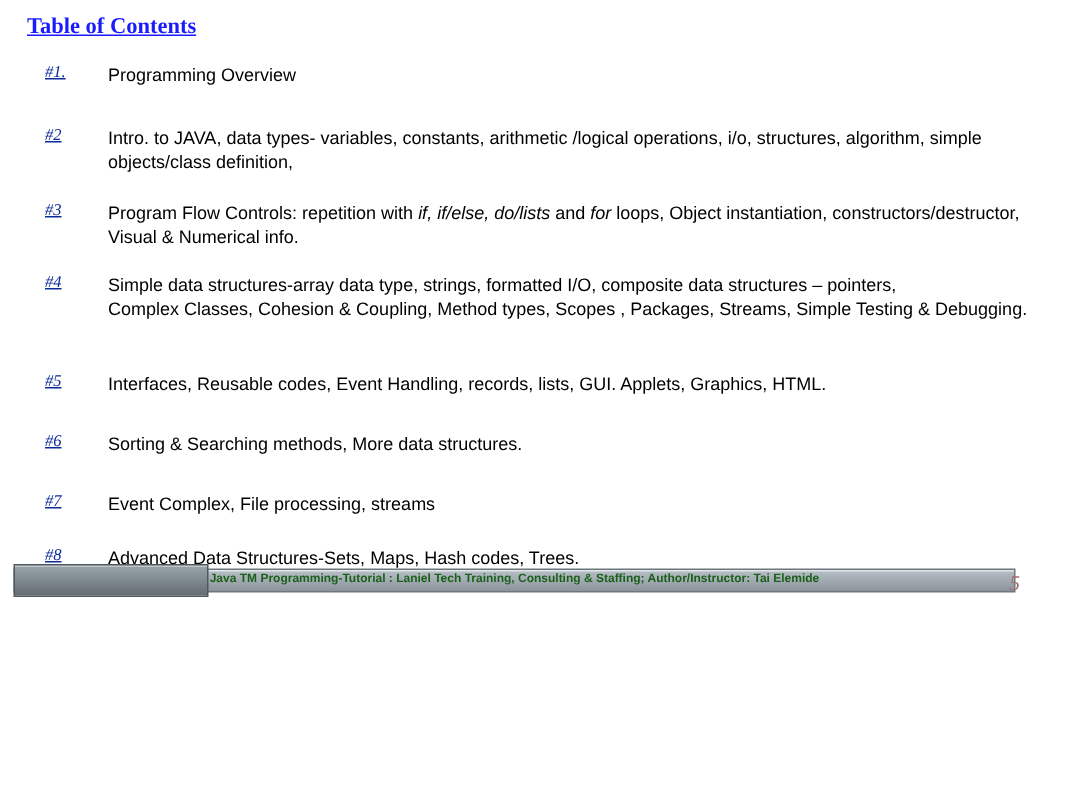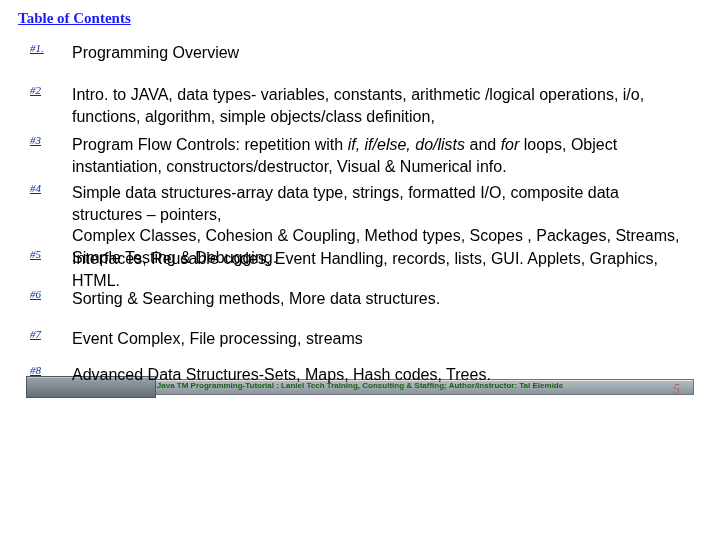--- a/index.html
+++ b/index.html
@@ -34,27 +34,27 @@
     font-family: Georgia, 'Times New Roman', serif;
     font-size: 11px;
     font-style: italic;
     text-decoration: underline;
   }
   .desc {
     position: absolute;
     left: 42px;
     right: 0;
     color: #000;
-    font-size: 16px;
+    font-size: 12px;
     line-height: 1.35;
   }
   .desc i { font-style: italic; }
   .footer-bar {
     position: absolute;
-    left: 26px;
+    left: 9px;
     bottom: 18px;
     width: 668px;
     height: 22px;
   }
   .footer-rail {
     position: absolute;
     left: 0; right: 0; top: 3px;
     height: 16px;
     background: linear-gradient(#b7c0c6, #8a949a);
     border: 1px solid #6d767c;
@@ -101,21 +101,21 @@
   </div>
 
   <div class="page-num">5</div>
 
 <div class="toc-row" style="top: 42px;">
       <a class="tag" href="#">#1.</a>
       <div class="desc">Programming Overview</div>
     </div>
     <div class="toc-row" style="top: 84px;">
       <a class="tag" href="#">#2</a>
-      <div class="desc">Intro. to JAVA, data types- variables, constants, arithmetic /logical operations, i/o, functions, algorithm, simple objects/class definition,</div>
+      <div class="desc">Intro. to JAVA, data types- variables, constants, arithmetic /logical operations, i/o, structures, algorithm, simple objects/class definition,</div>
     </div>
     <div class="toc-row" style="top: 134px;">
       <a class="tag" href="#">#3</a>
       <div class="desc">Program Flow Controls: repetition with <i>if, if/else, do/lists</i> and <i>for</i> loops, Object instantiation, constructors/destructor, Visual &amp; Numerical info.</div>
     </div>
     <div class="toc-row" style="top: 182px;">
       <a class="tag" href="#">#4</a>
       <div class="desc">Simple data structures-array data type, strings, formatted I/O, composite data structures – pointers,<br>Complex Classes, Cohesion &amp; Coupling, Method types, Scopes , Packages, Streams, Simple Testing &amp; Debugging.</div>
     </div>
     <div class="toc-row" style="top: 248px;">

